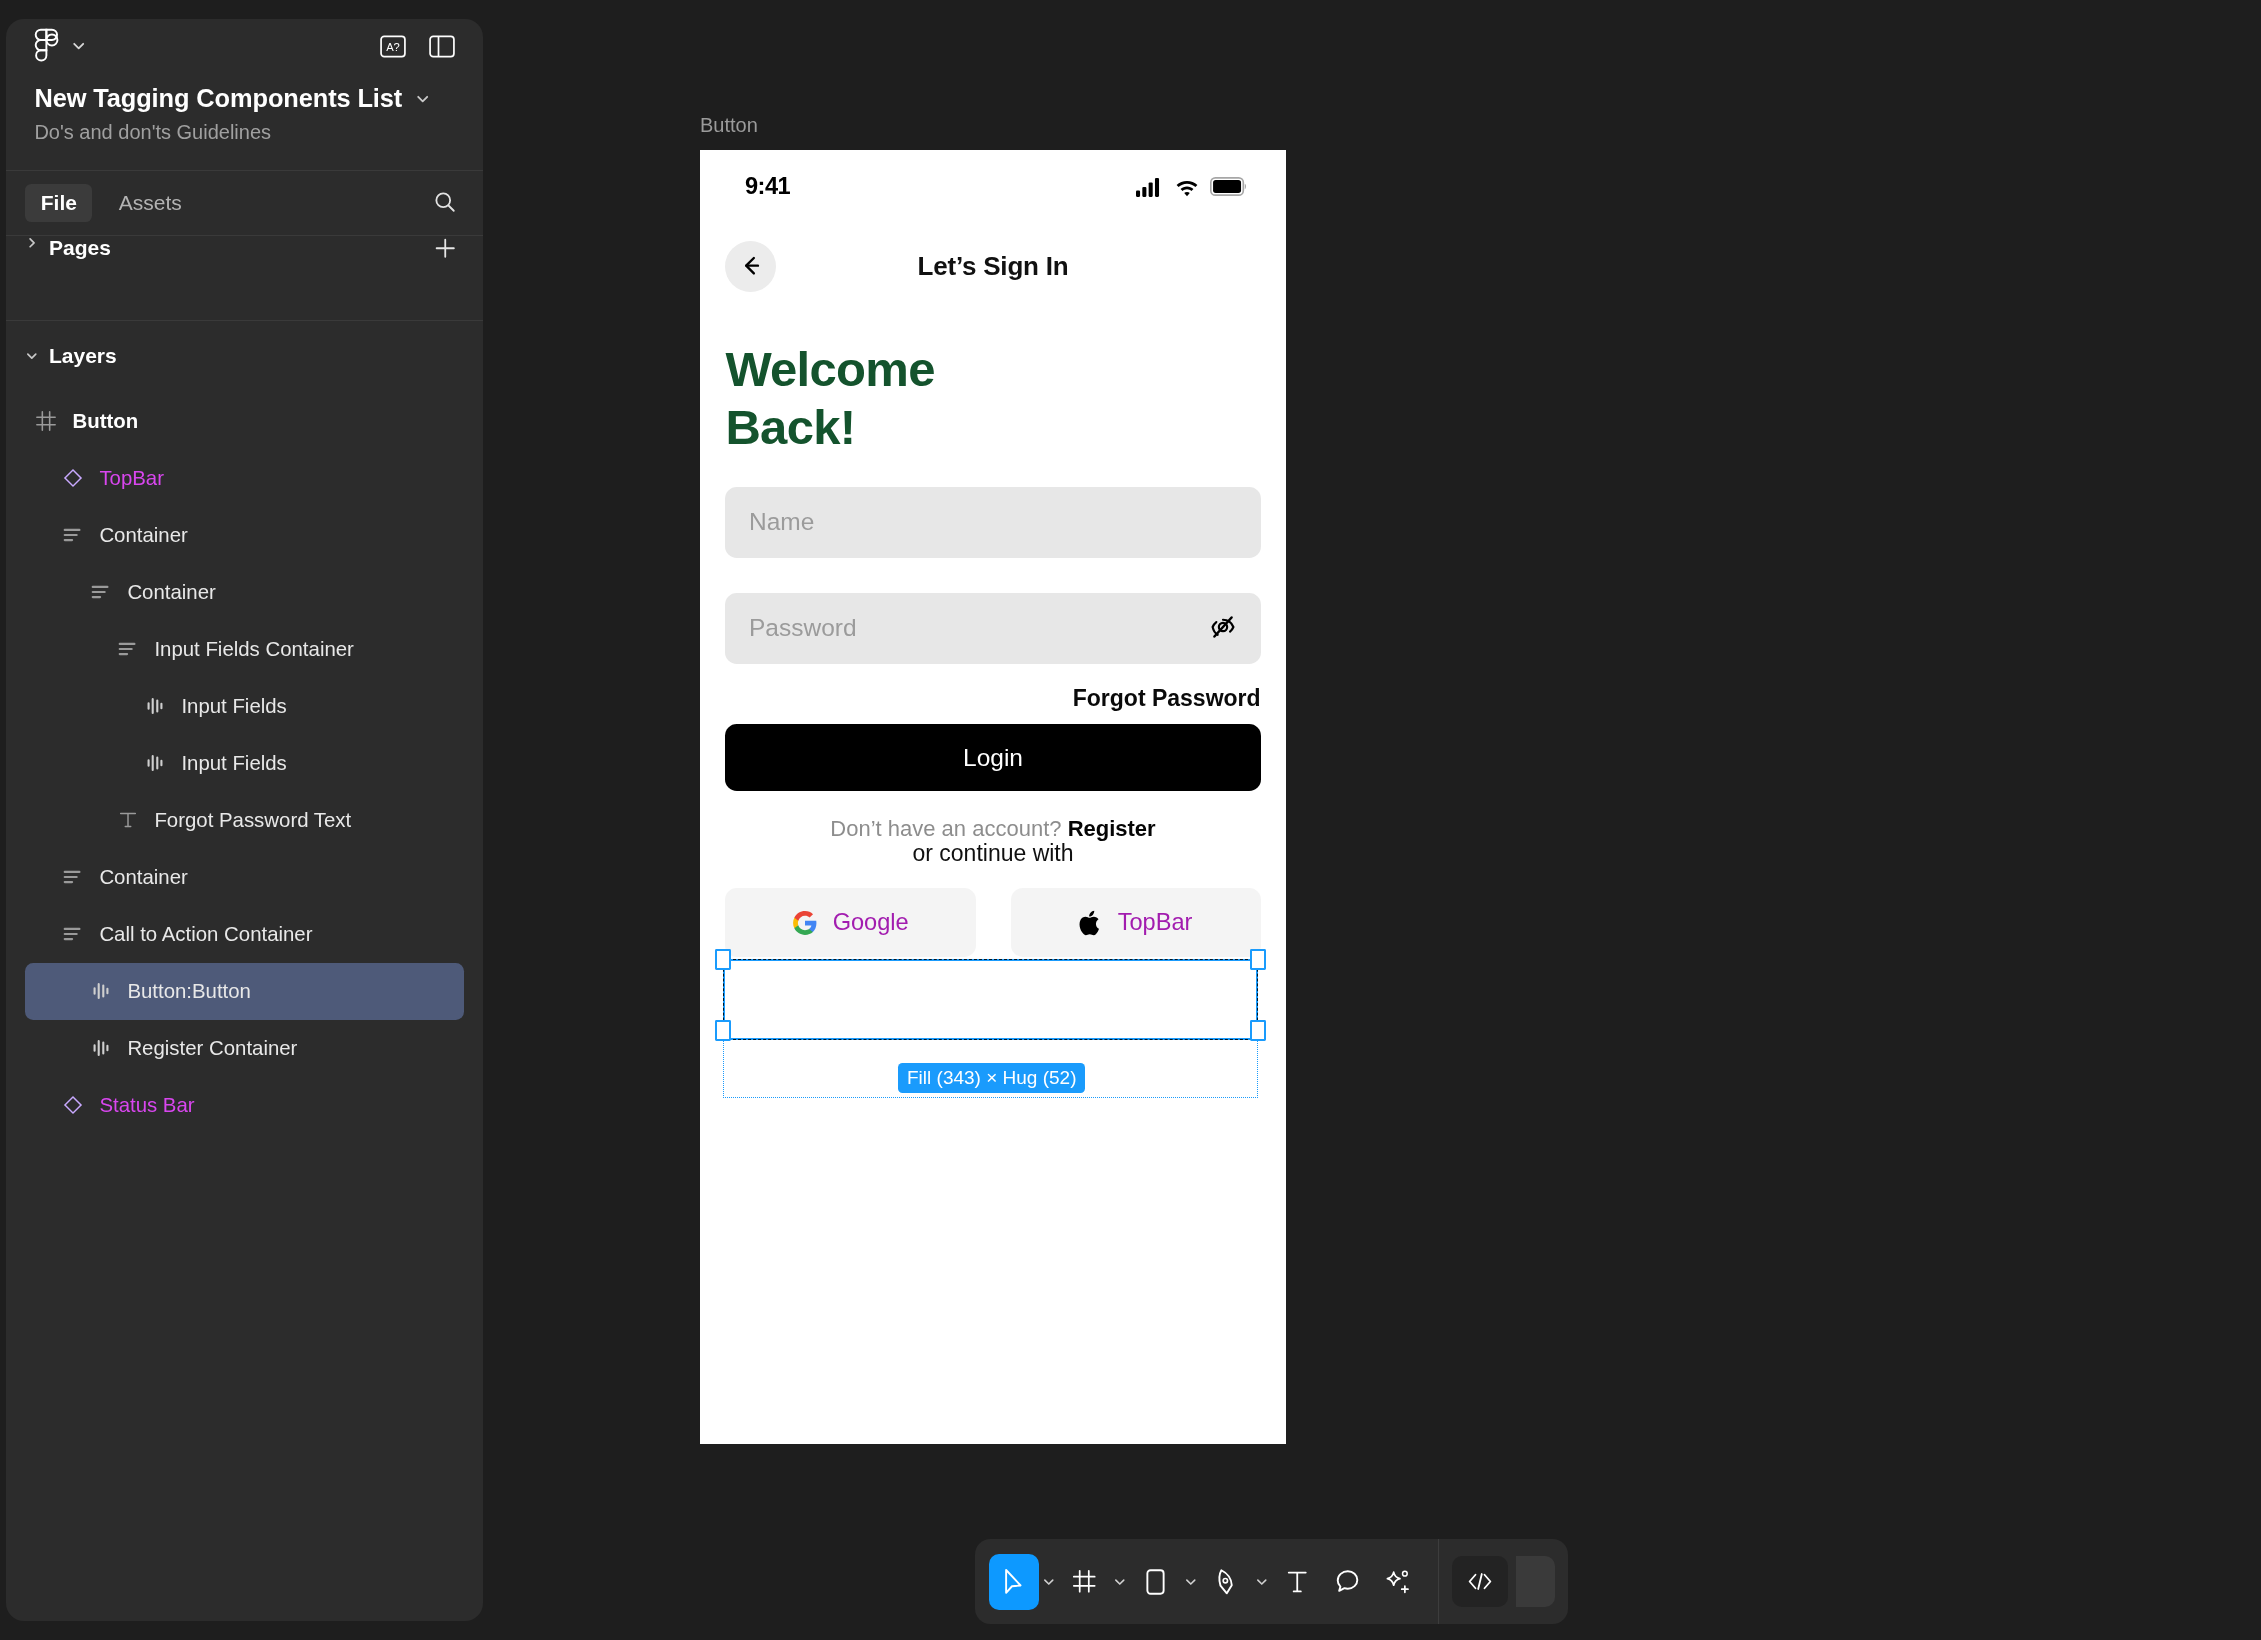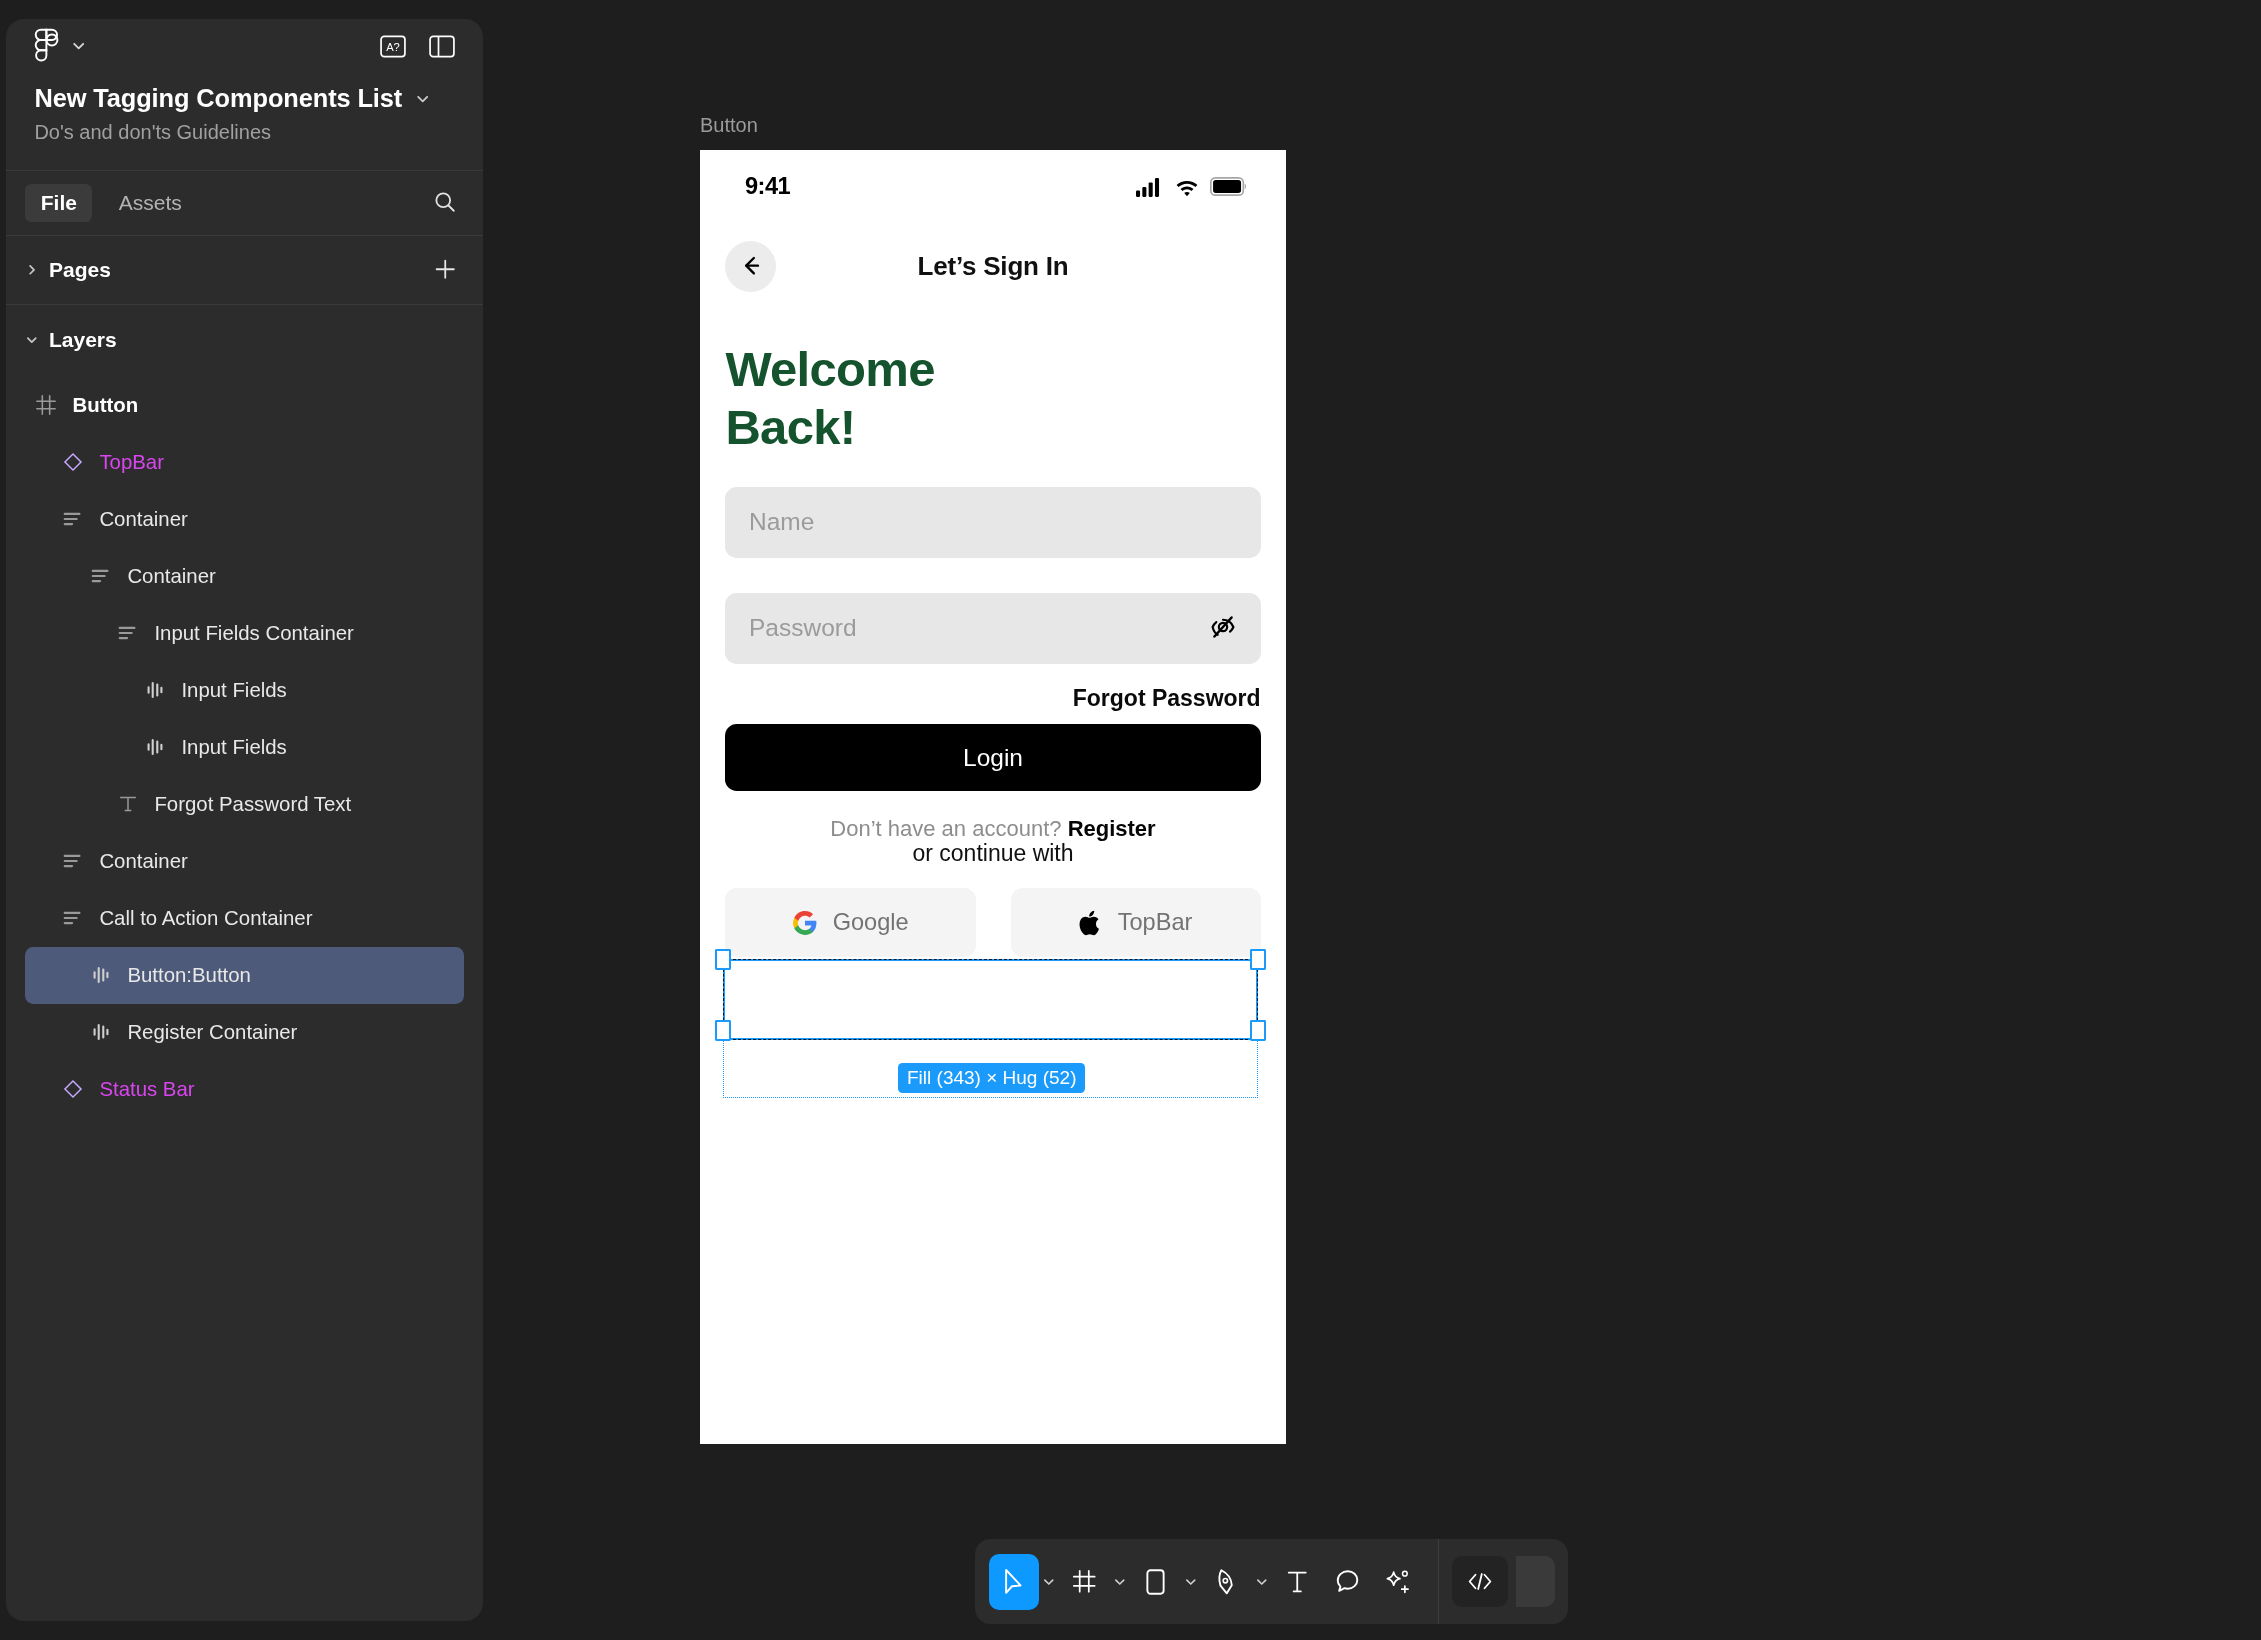--- a/index.html
+++ b/index.html
@@ -66,22 +66,22 @@
   .tab {
     font-size: 21px; color: #b3b3b3; font-weight: 400;
     padding: 7.3px 15.4px; border-radius: 6.4px;
   }
   .tab.active { background: #3b3b3b; color: #ffffff; font-weight: 700; }
   .tab + .tab { margin-left: 11px; }
   .sb-tabs-spacer { flex: 1 1 auto; }
 
   
   .sb-row-pages {
-    height: 70px; flex: none;
-    display: flex; align-items: center;
+    height: 86px; flex: none;
+    display: flex; align-items: flex-start;
     padding: 0 26px 0 19px;
     border-top: 0.9px solid #3a3a3a;
     border-bottom: 0.9px solid #3a3a3a;
   }
   .row-caret { width: 13.6px; height: 13.6px; margin-right: 10px; flex: none; opacity:.9;}
   .row-caret.down { transform: rotate(90deg); }
   .sb-section-label { font-size: 21px; font-weight: 700; color: #ffffff; }
   .spacer { flex: 1 1 auto; }
 
   .sb-row-layers {
@@ -180,21 +180,21 @@
     text-align: center; font-size: 23px; color: #101010; font-weight: 400;
   }
   .social-row {
     position: absolute; left: 25.4px; right: 25.4px; top: 738px;
     display: flex; gap: 35px;
   }
   .social-btn {
     flex: 1 1 0; height: 69px; border-radius: 11.8px; background: #f4f4f4;
     display: flex; align-items: center; justify-content: center; gap: 14.5px;
   }
-  .social-label { font-size: 23.6px; color: #737373; font-weight: 400; }
+  .social-label { font-size: 23.6px; color: #a21caf; font-weight: 400; }
 
   
   .sel-box {
     position: absolute;
     left: 723px; top: 959px; width: 535px; height: 81px;
     border: 2.3px solid #1a9bfc;
     z-index: 20;
   }
   .sel-box::after {
     content:""; position:absolute; left:-2.3px; top:-2.3px; right:-2.3px; bottom:-2.3px;

